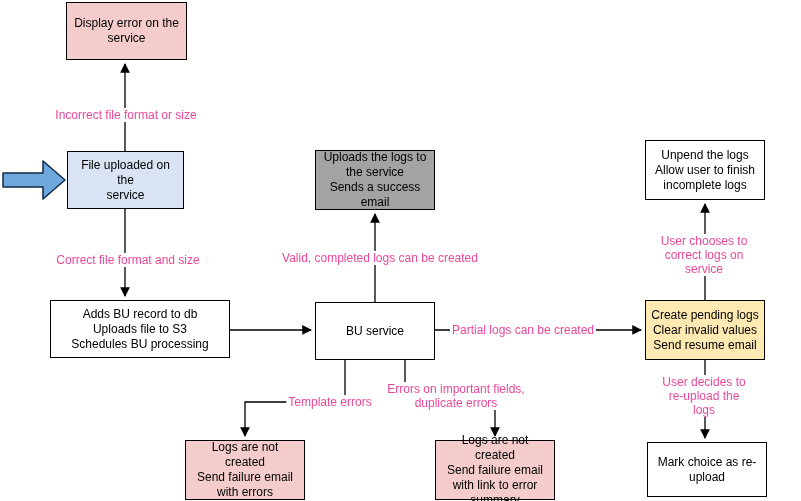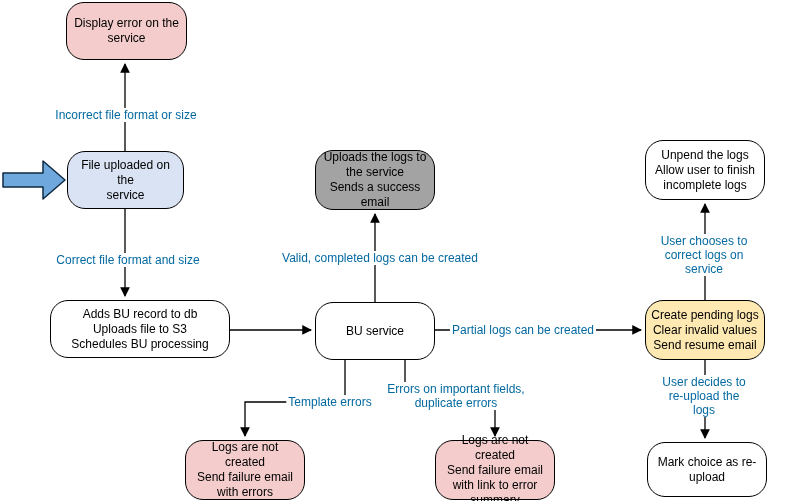--- a/index.html
+++ b/index.html
@@ -13,21 +13,21 @@
   }
   .edges-layer {
     position: absolute;
     left: 0; top: 0;
     width: 801px; height: 501px;
   }
   .node {
     position: absolute;
     box-sizing: border-box;
     border: 1px solid #000000;
-    border-radius: 18px;
+    border-radius: 0;
     display: flex;
     align-items: center;
     justify-content: center;
     text-align: center;
     font-size: 12px;
     line-height: 15px;
     color: #000000;
     white-space: pre-line;
     padding: 2px 4px;
   }
@@ -36,21 +36,21 @@
   .node--green  { background: #a3a3a3; }
   .node--yellow { background: #ffe9b3; }
   .node--white  { background: #ffffff; }
 
   .edge-label {
     position: absolute;
     transform: translate(-50%, -50%);
     background: #ffffff;
     font-size: 12px;
     line-height: 14px;
-    color: #0369a1;
+    color: #ec4899;
     text-align: center;
     white-space: pre-line;
     padding: 0 2px;
   }
 </style>
 </head>
 <body>
 
 <div class="stage">
 

